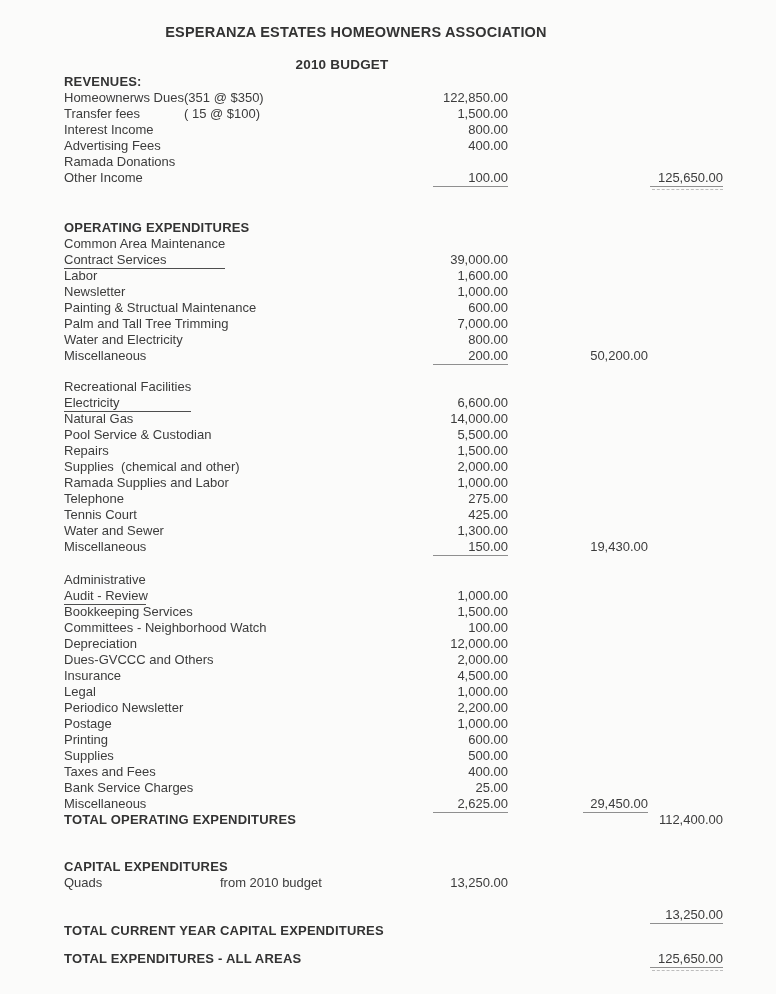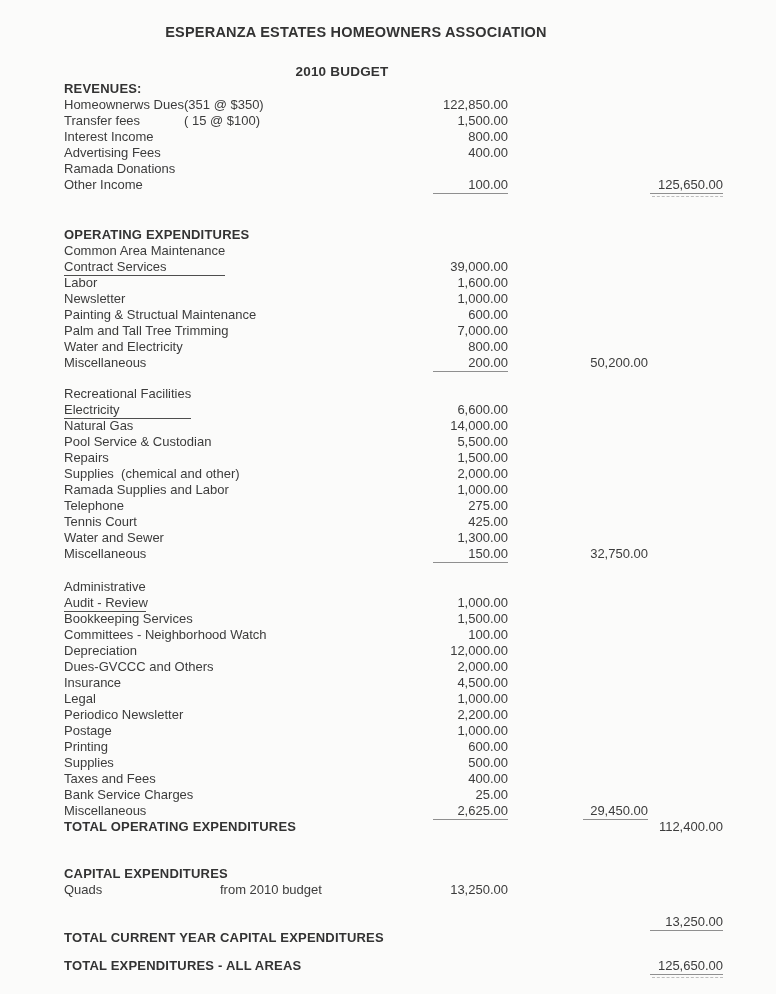--- a/index.html
+++ b/index.html
@@ -30,21 +30,21 @@
     padding-top: 24px;
     text-align: center;
     font-size: 14.5px;
     font-weight: 700;
     color: var(--text-bold);
     letter-spacing: 0.2px;
     white-space: pre;
   }
   .doc-subtitle {
     width: 684px;
-    margin-top: 24px;
+    margin-top: 17px;
     text-align: center;
     font-size: 13.5px;
     font-weight: 700;
     color: var(--text-bold);
     letter-spacing: 0.2px;
     white-space: pre;
   }
   .sheet { margin-top: 2px; }
   .row {
     position: relative;
@@ -176,21 +176,21 @@
         <span class="cell-label">Tennis Court</span>
         <span class="cell-amount">425.00</span>
       </div>
       <div class="row">
         <span class="cell-label">Water and Sewer</span>
         <span class="cell-amount">1,300.00</span>
       </div>
       <div class="row">
         <span class="cell-label">Miscellaneous</span>
         <span class="cell-amount u1">150.00</span>
-        <span class="cell-sub">32,750.00</span>
+        <span class="cell-sub">19,430.00</span>
       </div>
       <div class="row" style="margin-top: 17px;">
         <span class="cell-label headline">Administrative</span>
       </div>
       <div class="row">
         <span class="cell-label">Audit - Review</span>
         <span class="cell-amount">1,000.00</span>
       </div>
       <div class="row">
         <span class="cell-label">Bookkeeping Services</span>

